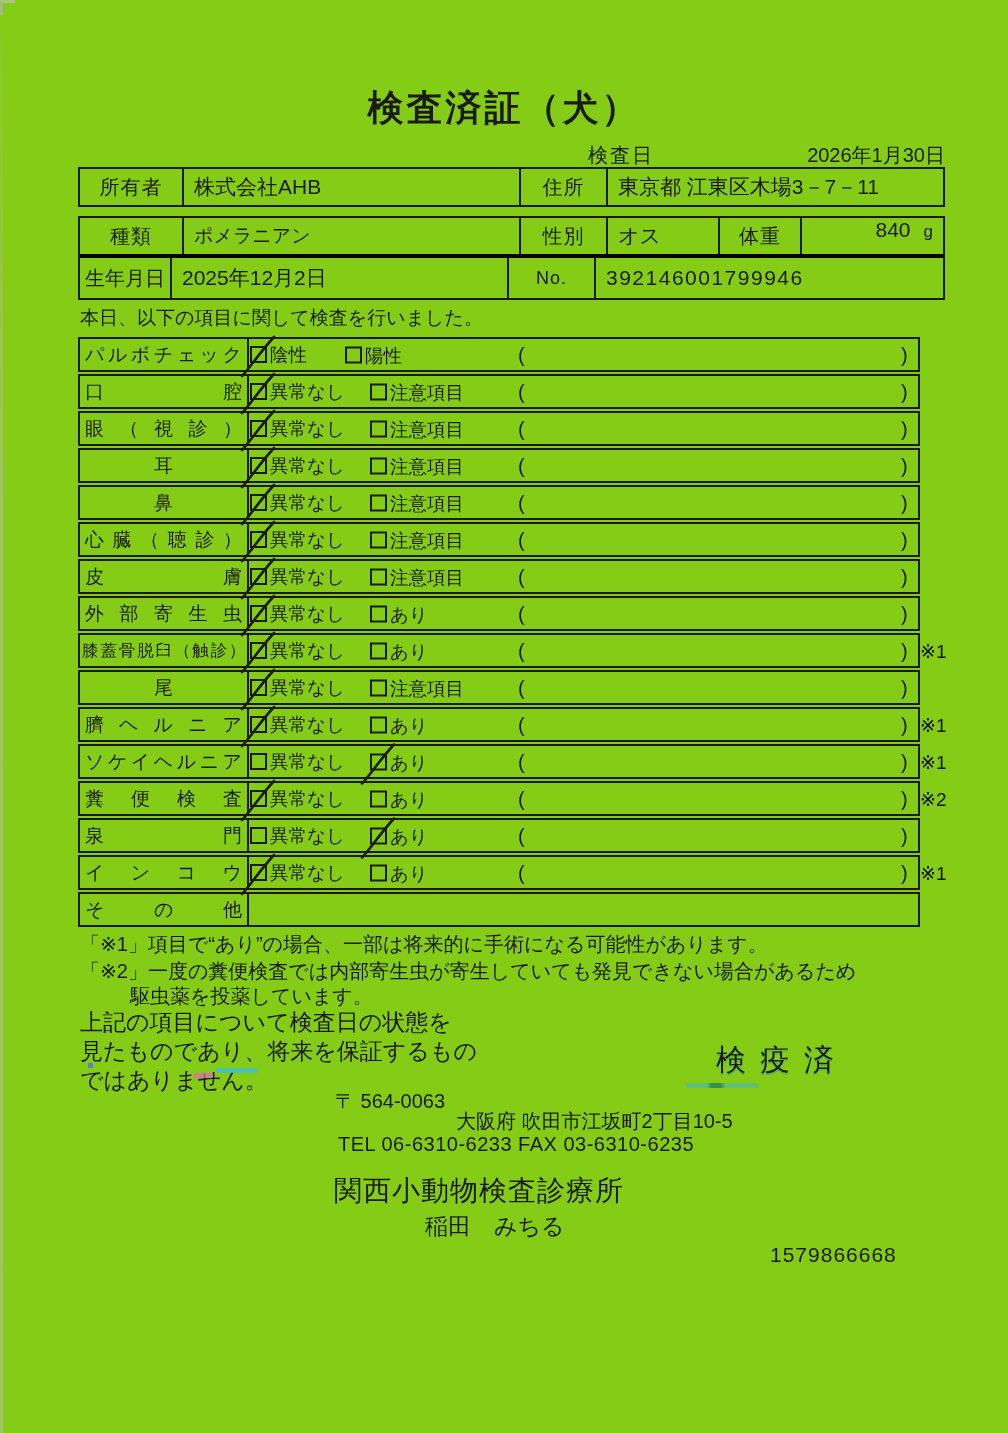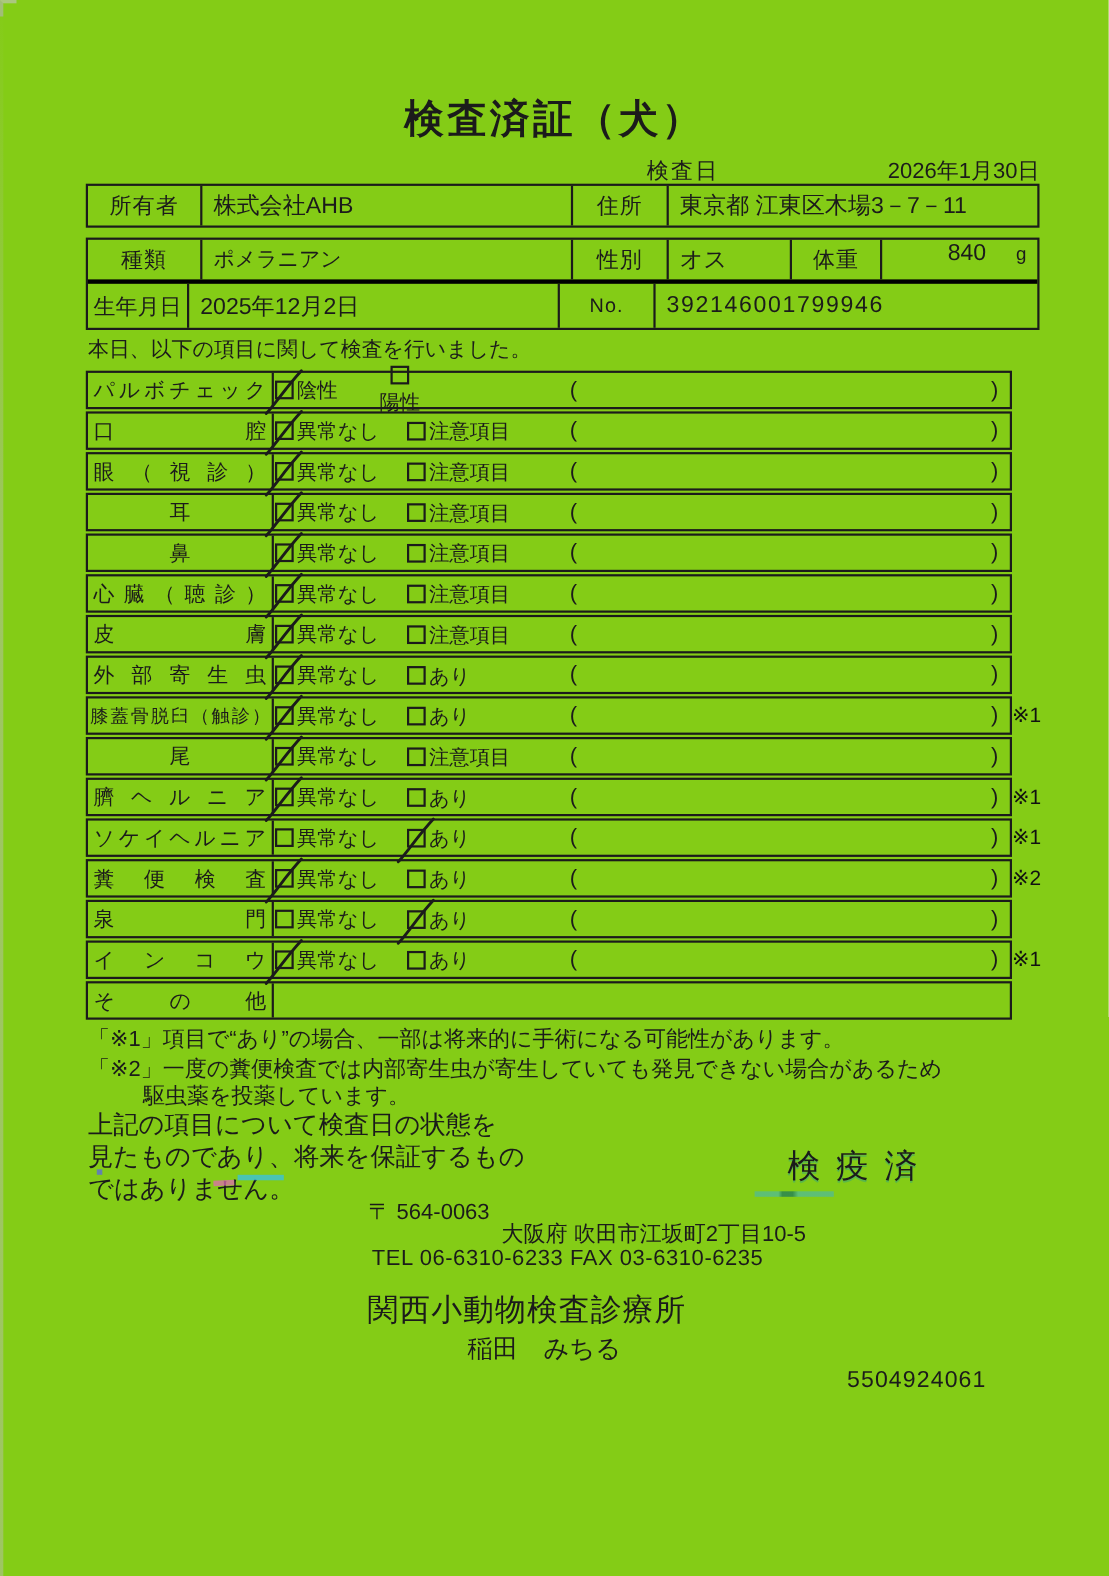--- a/index.html
+++ b/index.html
@@ -23,21 +23,21 @@
   .cell.val{padding-left:10px;font-size:21px;}
   .cell.bdr{border-right:2px solid #1b1b1b;}
   .tbl-row{display:flex;box-sizing:border-box;}
 
   
   #owner-table{left:78px;top:167px;width:867px;height:40px;}
   
   #pet-table{left:78px;top:216px;width:867px;height:84px;flex-direction:column;}
   #pet-row1{height:40px;border-bottom:4px solid #000000;}
   #pet-row2{height:40px;}
-  .weight-val{justify-content:flex-end;align-items:baseline;padding-right:10px;gap:27px;}
+  .weight-val{justify-content:flex-end;align-items:baseline;padding-right:10px;gap:13px;}
   .weight-val .unit{font-size:17px;}
   .no-val{letter-spacing:1.5px;}
 
   .intro-text{position:absolute;left:80px;top:305px;font-size:19px;}
 
   
   #exam-table{position:absolute;left:78px;top:337px;width:842px;}
   .exam-row{position:relative;box-sizing:border-box;width:842px;height:35px;
             border:2px solid #1b1b1b;margin-bottom:2px;display:flex;}
   .row-label{box-sizing:border-box;width:169px;border-right:2px solid #1b1b1b;
@@ -135,21 +135,21 @@
         </div>
         <div class="row-content">
           <span class="opt-group">
             <span class="cbx">
               <svg width="40" height="44">
                 <path d="M4 41 C 11 34, 22 17, 36 2" stroke="#1b1b1b" stroke-width="2.6" fill="none" stroke-linecap="round"></path>
               </svg>
             </span>
             <span>陰性</span>
           </span>
-          <span class="opt-group abs" style="left: 96px; flex-direction: column;">
+          <span class="opt-group abs" style="left: 96px;">
             <span class="cbx"></span>
             <span>陽性</span>
           </span>
           <span class="paren open">(</span>
           <span class="paren close">)</span>
         </div>
       </div>
       <div class="exam-row">
         <div class="row-label spread">
           <span>口</span>
@@ -507,15 +507,15 @@
   <div class="artifact" id="art-dot"></div>
 
   <div class="stamp">検疫済</div>
   <div class="stamp-smudge"></div>
 
   <div class="clinic-line" id="clinic-postal">〒 564-0063</div>
   <div class="clinic-line" id="clinic-address">大阪府 吹田市江坂町2丁目10-5</div>
   <div class="clinic-line" id="clinic-telfax">TEL 06-6310-6233   FAX 03-6310-6235</div>
   <div id="clinic-name">関西小動物検査診療所</div>
   <div id="examiner-name">稲田　みちる</div>
-  <div id="serial-number">5504924061</div>
+  <div id="serial-number">1579866668</div>
 
 </div>
 
 </body></html>

